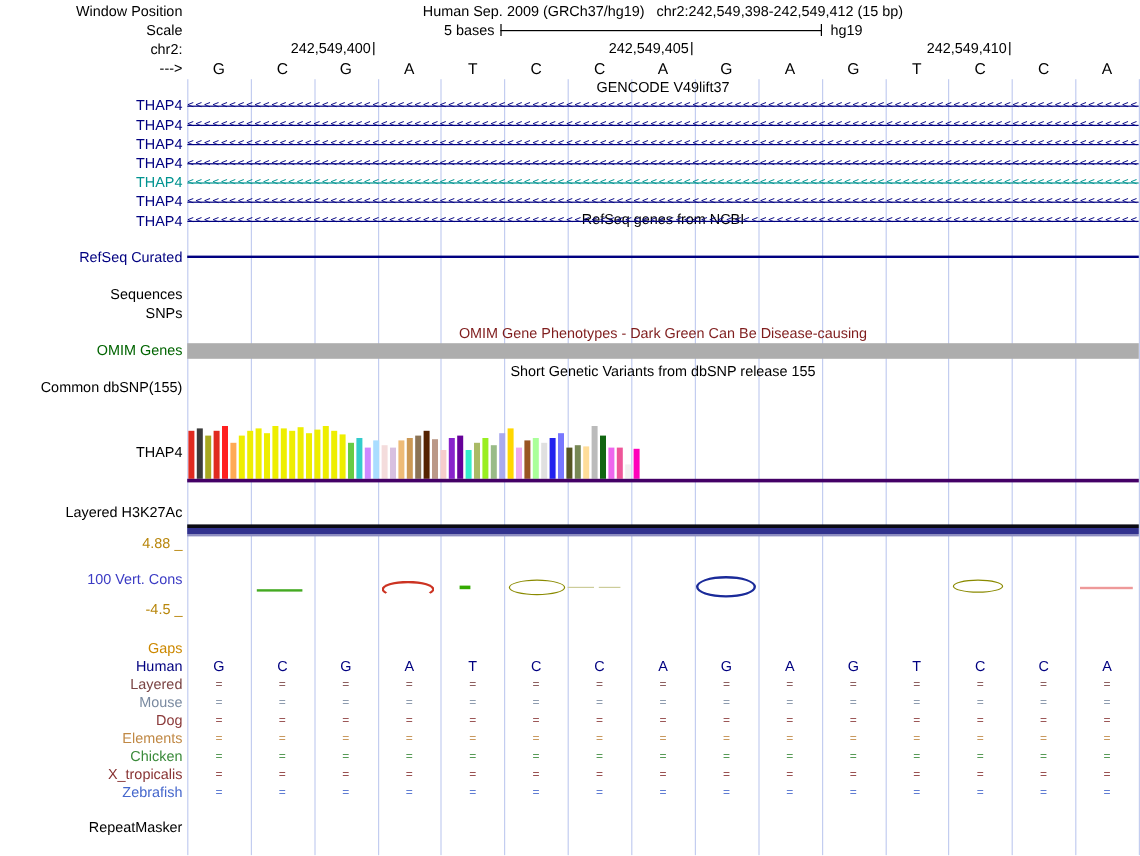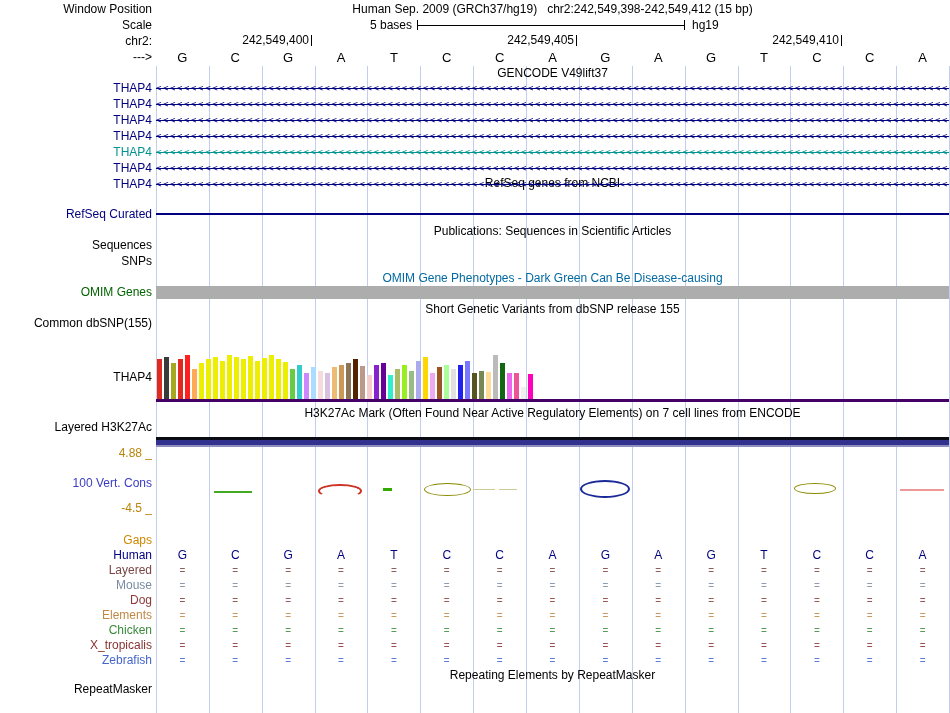--- a/index.html
+++ b/index.html
@@ -49,25 +49,24 @@
 
   <div class="lbl" style="top:34px">chr2:</div>
   <div class="lbl" style="top:50px">---&gt;</div>
 
   <div class="ctr" style="top:66px">GENCODE V49lift37</div>
 
   <div class="ctr" style="top:176px">RefSeq genes from NCBI</div>
   <div class="lbl" style="top:207px;color:#000080">RefSeq Curated</div>
   <div class="trackline" style="top:213px;height:2px;background:#000080"></div>
 
-  <div class="ctr" style="top:224px">Publications: Sequences in Scientific Articles</div>
   <div class="lbl" style="top:238px">Sequences</div>
   <div class="lbl" style="top:254px">SNPs</div>
 
-  <div class="ctr" style="top:271px;color:#0369a1">OMIM Gene Phenotypes - Dark Green Can Be Disease-causing</div>
+  <div class="ctr" style="top:271px;color:#7f1d1d">OMIM Gene Phenotypes - Dark Green Can Be Disease-causing</div>
   <div class="lbl" style="top:285px;color:#006400">OMIM Genes</div>
   <div class="trackline" style="top:286px;height:13px;background:#adadad"></div>
 
   <div class="ctr" style="top:302px">Short Genetic Variants from dbSNP release 155</div>
   <div class="lbl" style="top:316px">Common dbSNP(155)</div>
 
   <div class="lbl" style="top:370px">THAP4</div>
   <div id="gtex-bars">
       <div class="gbar" style="left: 0px; height: 40px; background: rgb(224, 42, 32);"></div>
       <div class="gbar" style="left: 7px; height: 42px; background: rgb(58, 58, 58);"></div>
@@ -119,30 +118,28 @@
       <div class="gbar" style="left: 329px; height: 27px; background: rgb(255, 221, 153);"></div>
       <div class="gbar" style="left: 336px; height: 44px; background: rgb(187, 187, 187);"></div>
       <div class="gbar" style="left: 343px; height: 36px; background: rgb(17, 102, 17);"></div>
       <div class="gbar" style="left: 350px; height: 26px; background: rgb(238, 102, 238);"></div>
       <div class="gbar" style="left: 357px; height: 26px; background: rgb(238, 85, 153);"></div>
       <div class="gbar" style="left: 364px; height: 12px; background: rgb(240, 240, 240);"></div>
       <div class="gbar" style="left: 371px; height: 25px; background: rgb(255, 0, 187);"></div>
     </div>
   <div class="trackline" style="top:399px;height:3px;background:#440066"></div>
 
-  <div class="ctr" style="top:406px">H3K27Ac Mark (Often Found Near Active Regulatory Elements) on 7 cell lines from ENCODE</div>
   <div class="lbl" style="top:420px">Layered H3K27Ac</div>
   <div class="band"></div>
 
   <div class="lbl" style="top:446px;color:#b8860b">4.88 _</div>
   <div class="lbl" style="top:476px;color:#3b3bc4">100 Vert. Cons</div>
   <div class="lbl" style="top:501px;color:#b8860b">-4.5 _</div>
 
 
-  <div class="ctr" style="top:668px">Repeating Elements by RepeatMasker</div>
   <div class="lbl" style="top:682px">RepeatMasker</div>
 
 <div class="vline" style="left: 156px; top: 66px; height: 647px; background: rgb(195, 205, 240);"></div>
     <div class="vline" style="left: 209px; top: 66px; height: 647px; background: rgb(195, 205, 240);"></div>
     <div class="vline" style="left: 262px; top: 66px; height: 647px; background: rgb(195, 205, 240);"></div>
     <div class="vline" style="left: 315px; top: 66px; height: 647px; background: rgb(195, 205, 240);"></div>
     <div class="vline" style="left: 367px; top: 66px; height: 647px; background: rgb(195, 205, 240);"></div>
     <div class="vline" style="left: 420px; top: 66px; height: 647px; background: rgb(195, 205, 240);"></div>
     <div class="vline" style="left: 473px; top: 66px; height: 647px; background: rgb(195, 205, 240);"></div>
     <div class="vline" style="left: 526px; top: 66px; height: 647px; background: rgb(195, 205, 240);"></div>

